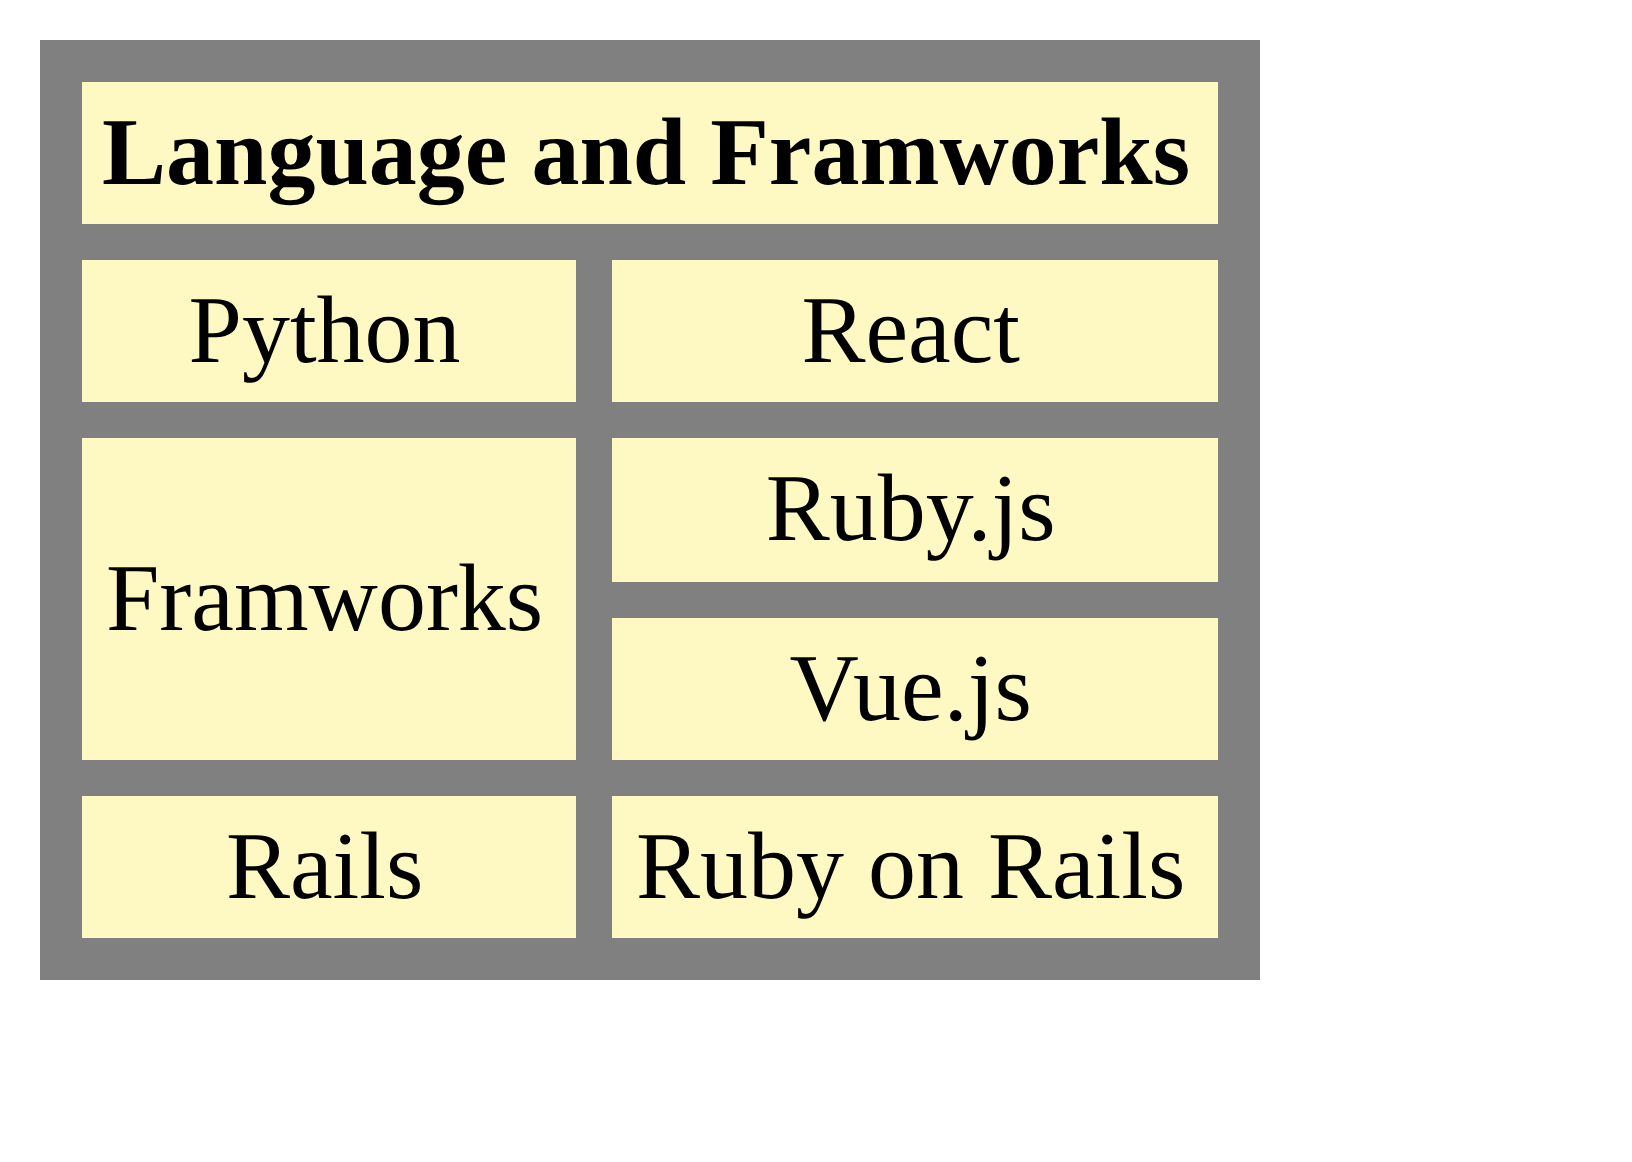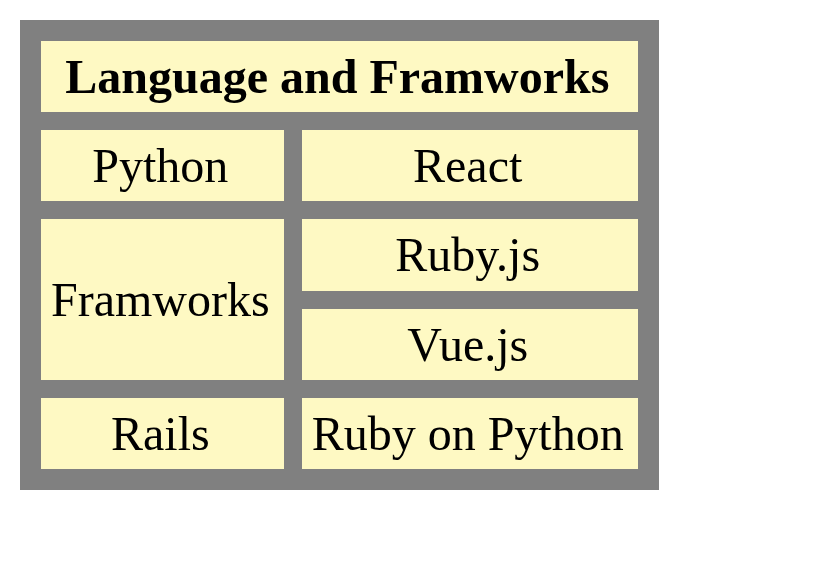--- a/index.html
+++ b/index.html
@@ -42,16 +42,16 @@
   </tr>
   <tr>
     <td rowspan="2">Framworks</td>
     <td>Ruby.js</td>
   </tr>
   <tr>
     <td>Vue.js</td>
   </tr>
   <tr>
     <td>Rails</td>
-    <td>Ruby on Python</td>
+    <td>Ruby on Rails</td>
   </tr>
 </tbody>
   </table>
 
 </body></html>

